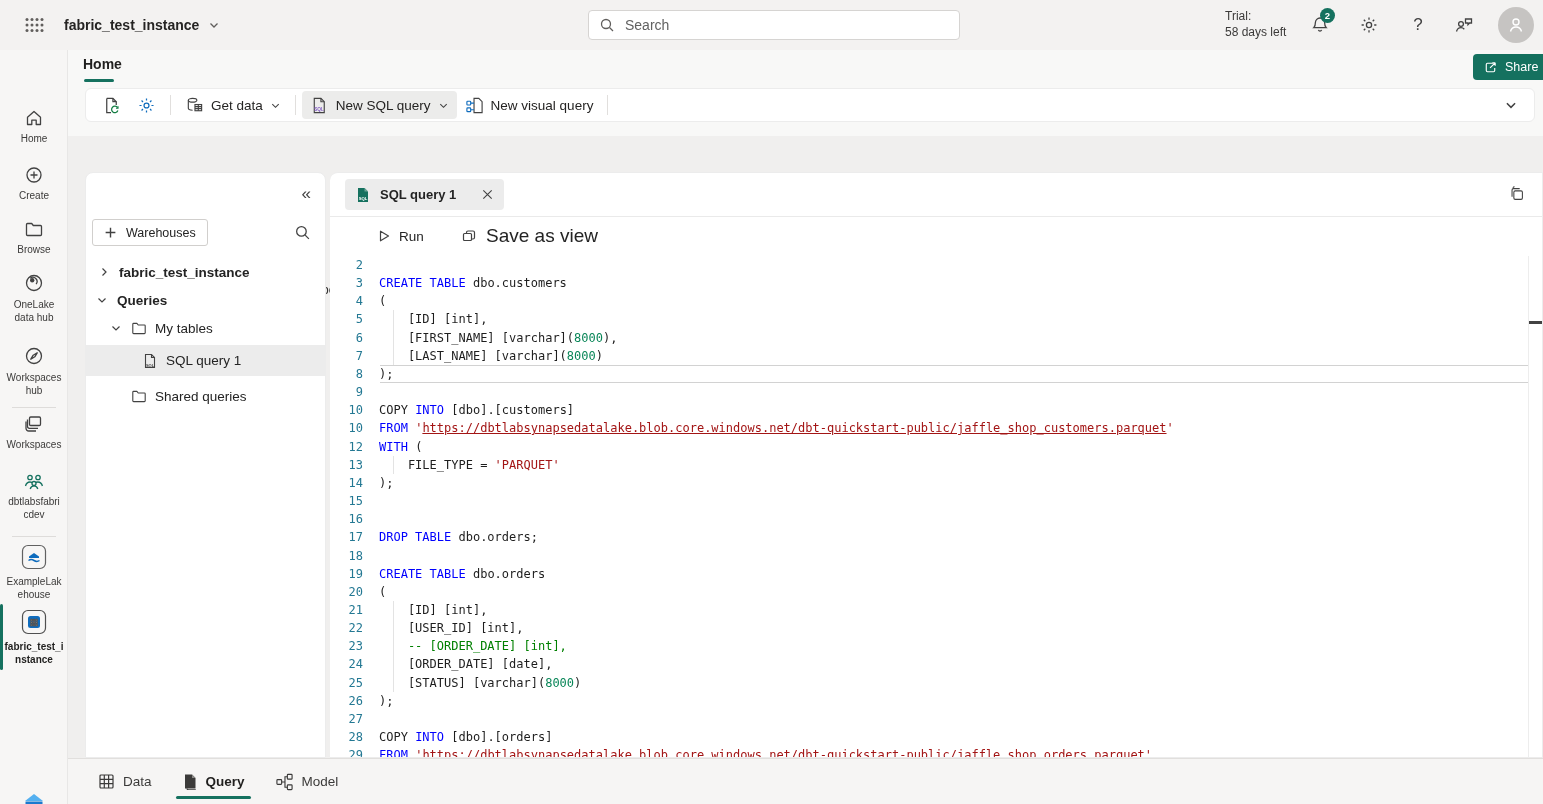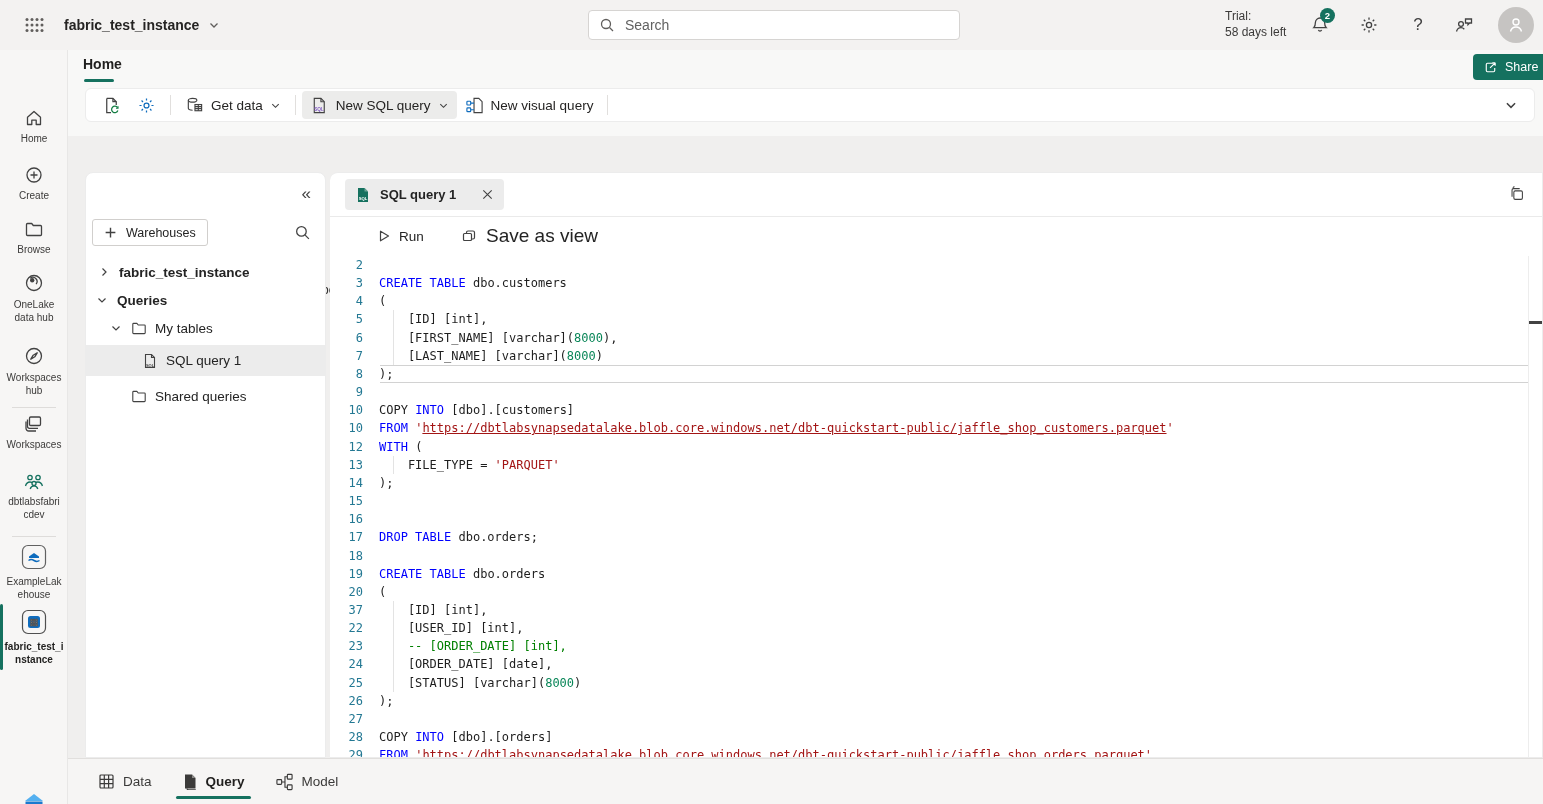--- a/index.html
+++ b/index.html
@@ -542,21 +542,21 @@
       <div class="code-row"><span class="gnum">10</span><span class="ctext"><span class="tok-kw">FROM</span><span class="tok-pl"> </span><span class="tok-str">'</span><span class="tok-lnk">https://dbtlabsynapsedatalake.blob.core.windows.net/dbt-quickstart-public/jaffle_shop_customers.parquet</span><span class="tok-str">'</span></span></div>
       <div class="code-row"><span class="gnum">12</span><span class="ctext"><span class="tok-kw">WITH</span><span class="tok-pl"> (</span></span></div>
       <div class="code-row"><span class="gnum">13</span><span class="guide"></span><span class="ctext"><span class="tok-pl">    FILE_TYPE = </span><span class="tok-str">'PARQUET'</span></span></div>
       <div class="code-row"><span class="gnum">14</span><span class="ctext"><span class="tok-pl">);</span></span></div>
       <div class="code-row"><span class="gnum">15</span><span class="ctext"></span></div>
       <div class="code-row"><span class="gnum">16</span><span class="ctext"></span></div>
       <div class="code-row"><span class="gnum">17</span><span class="ctext"><span class="tok-kw">DROP TABLE</span><span class="tok-pl"> dbo.orders;</span></span></div>
       <div class="code-row"><span class="gnum">18</span><span class="ctext"></span></div>
       <div class="code-row"><span class="gnum">19</span><span class="ctext"><span class="tok-kw">CREATE TABLE</span><span class="tok-pl"> dbo.orders</span></span></div>
       <div class="code-row"><span class="gnum">20</span><span class="ctext"><span class="tok-pl">(</span></span></div>
-      <div class="code-row"><span class="gnum">37</span><span class="guide"></span><span class="ctext"><span class="tok-pl">    [ID] [int],</span></span></div>
+      <div class="code-row"><span class="gnum">21</span><span class="guide"></span><span class="ctext"><span class="tok-pl">    [ID] [int],</span></span></div>
       <div class="code-row"><span class="gnum">22</span><span class="guide"></span><span class="ctext"><span class="tok-pl">    [USER_ID] [int],</span></span></div>
       <div class="code-row"><span class="gnum">23</span><span class="guide"></span><span class="ctext"><span class="tok-cmt">    -- [ORDER_DATE] [int],</span></span></div>
       <div class="code-row"><span class="gnum">24</span><span class="guide"></span><span class="ctext"><span class="tok-pl">    [ORDER_DATE] [date],</span></span></div>
       <div class="code-row"><span class="gnum">25</span><span class="guide"></span><span class="ctext"><span class="tok-pl">    [STATUS] [varchar](</span><span class="tok-num">8000</span><span class="tok-pl">)</span></span></div>
       <div class="code-row"><span class="gnum">26</span><span class="ctext"><span class="tok-pl">);</span></span></div>
       <div class="code-row"><span class="gnum">27</span><span class="ctext"></span></div>
       <div class="code-row"><span class="gnum">28</span><span class="ctext"><span class="tok-pl">COPY </span><span class="tok-kw">INTO</span><span class="tok-pl"> [dbo].[orders]</span></span></div>
       <div class="code-row"><span class="gnum">29</span><span class="ctext"><span class="tok-kw">FROM</span><span class="tok-pl"> </span><span class="tok-str">'</span><span class="tok-lnk">https://dbtlabsynapsedatalake.blob.core.windows.net/dbt-quickstart-public/jaffle_shop_orders.parquet</span><span class="tok-str">'</span></span></div>
     </div>
   <div id="overview-gutter"></div>

